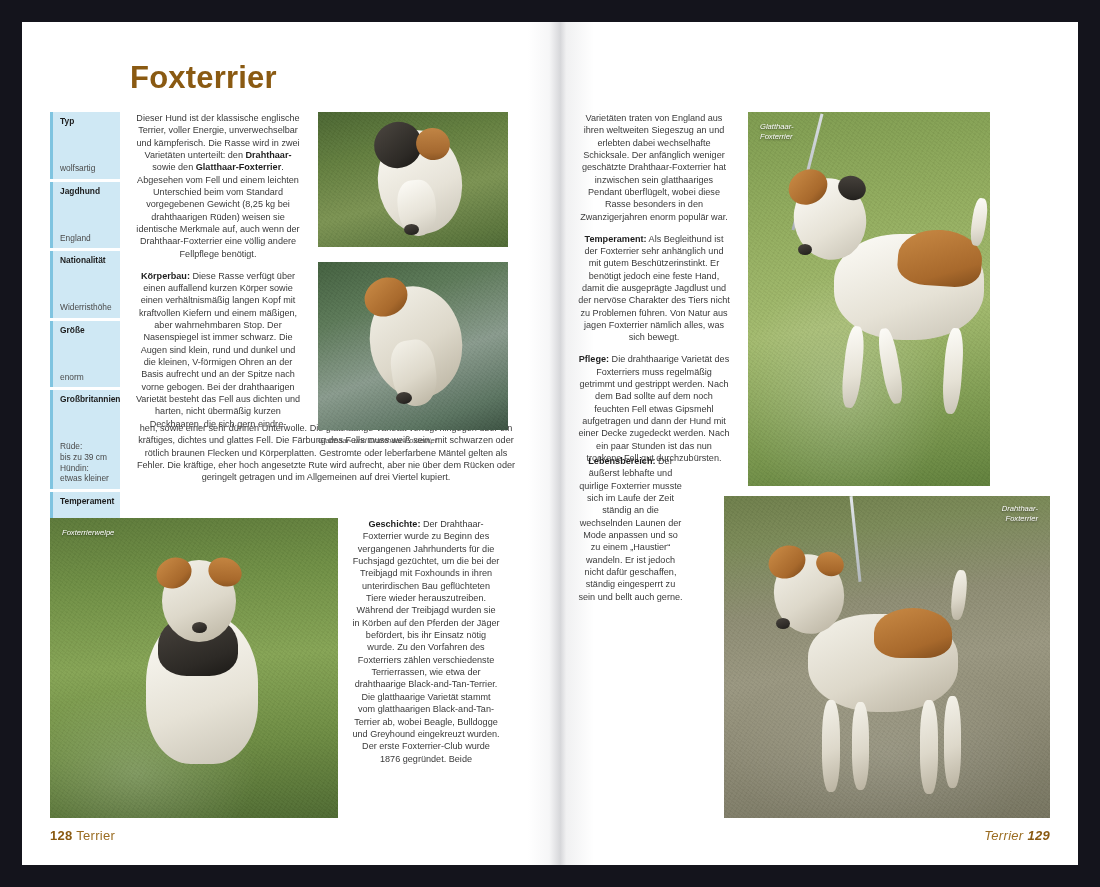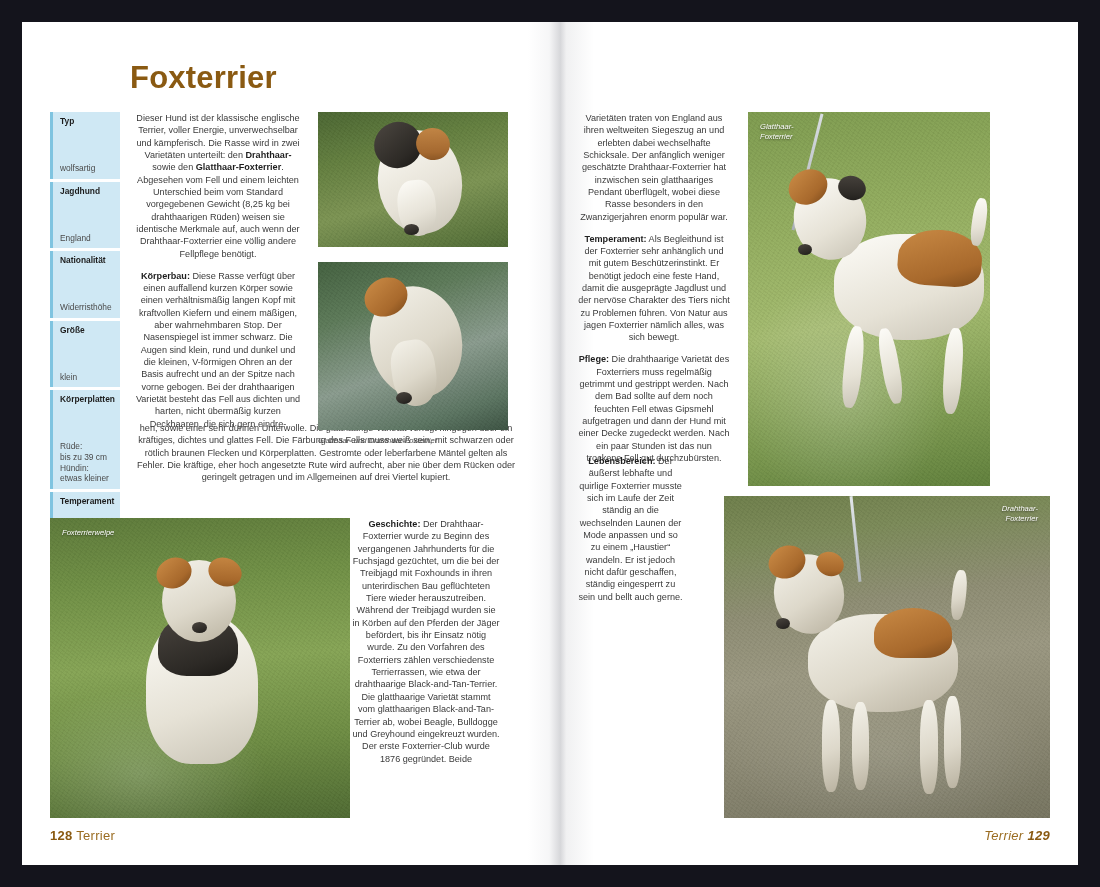--- a/index.html
+++ b/index.html
@@ -71,21 +71,20 @@
     position:absolute;font-size:7.6px;font-style:italic;color:#ffffff;
     line-height:9.6px;white-space:pre-line;
     text-shadow:0 1px 2px rgba(0,0,0,.55);z-index:5;
   }
 
   
   .p-grass{
     background:
       radial-gradient(ellipse 60% 40% at 30% 85%, rgba(255,255,255,.18), rgba(0,0,0,0) 70%),
       linear-gradient(175deg,#5d7a3a 0%,#6f8f45 22%,#86a455 48%,#6d8c43 74%,#4f6a32 100%);
-    padding-left: 12px;
   }
   .p-grass-lt{
     background:
       radial-gradient(ellipse 60% 45% at 40% 75%, rgba(255,255,255,.2), rgba(0,0,0,0) 72%),
       linear-gradient(170deg,#7e9b4f 0%,#93ad5f 30%,#a3ba6e 55%,#7d9a50 80%,#60803c 100%);
   }
   .p-gravel{
     background:
       radial-gradient(ellipse 70% 40% at 50% 80%, rgba(255,255,255,.13), rgba(0,0,0,0) 70%),
       linear-gradient(172deg,#6e7f4b 0%,#7b8a58 14%,#8e8d73 34%,#9a9781 52%,#8d8a74 72%,#767460 100%);
@@ -135,24 +134,24 @@
       <div class="fact">
         <div class="k">Jagdhund</div>
         <div class="v">England</div>
       </div>
       <div class="fact">
         <div class="k">Nationalität</div>
         <div class="v">Widerristhöhe</div>
       </div>
       <div class="fact">
         <div class="k">Größe</div>
-        <div class="v">klein</div>
-      </div>
-      <div class="fact">
-        <div class="k">Körperplatten</div>
+        <div class="v">enorm</div>
+      </div>
+      <div class="fact">
+        <div class="k">Großbritannien</div>
         <div class="v">Rüde:
 bis zu 39 cm
 Hündin:
 etwas kleiner</div>
       </div>
       <div class="fact">
         <div class="k">Temperament</div>
         <div class="v">Rüde:
 7,2–8,1 kg
 Hündin:

